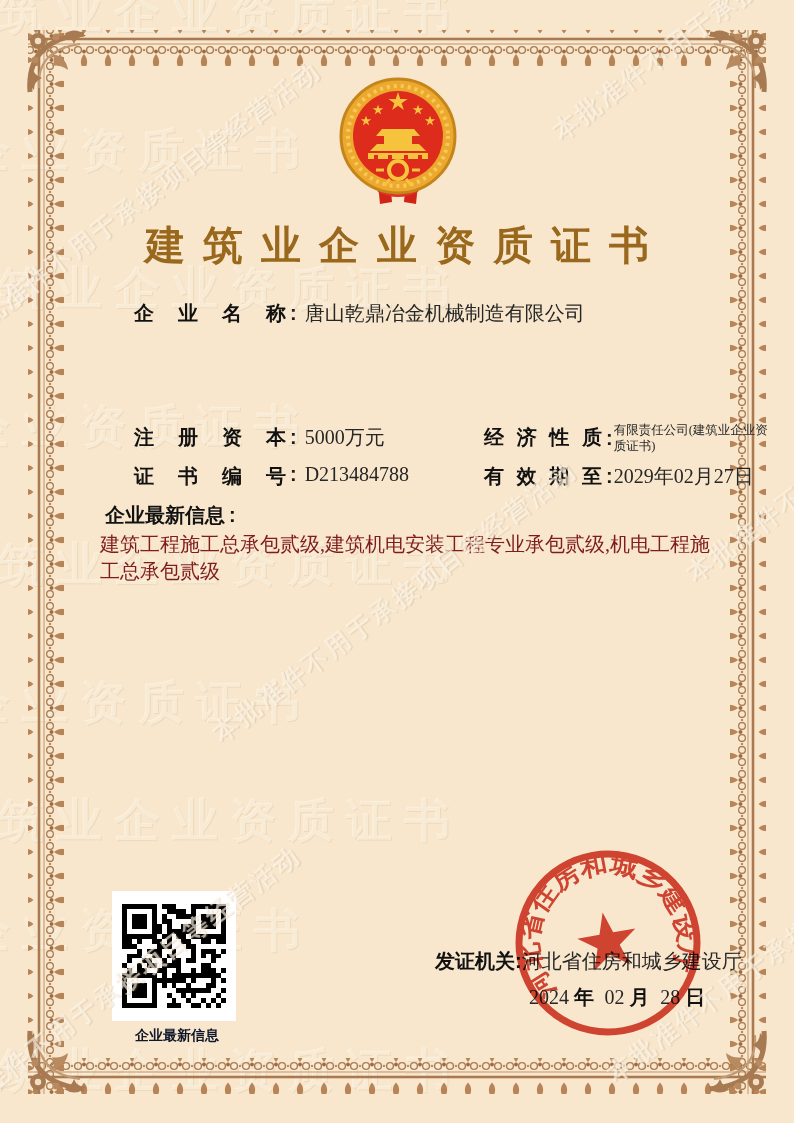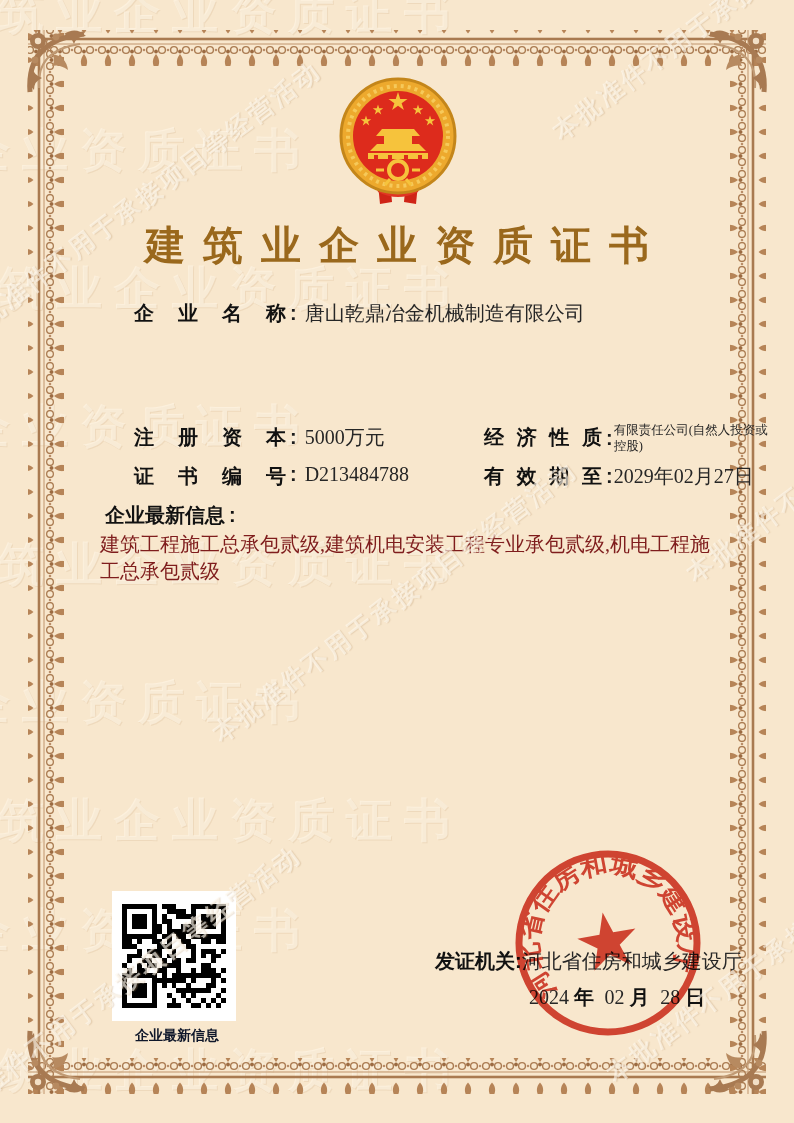--- a/index.html
+++ b/index.html
@@ -164,21 +164,21 @@
 
   <div class="row" style="top:300px">
     <span class="flabel w150">企 业 名 称</span><span class="colon">:</span><span class="fvalue">唐山乾鼎冶金机械制造有限公司</span>
   </div>
 
 
 
   <div class="row" style="top:424px">
     <span class="flabel w150">注 册 资 本</span><span class="colon">:</span><span class="fvalue">5000万元</span>
     <span class="rcol">
-      <span class="flabel w118">经 济 性 质</span><span class="colon tight">:</span><span class="fvalue smallval">有限责任公司(自然人投资或控股)</span>
+      <span class="flabel w118">经 济 性 质</span><span class="colon tight">:</span><span class="fvalue smallval">有限责任公司(建筑业企业资质证书)</span>
     </span>
   </div>
 
   <div class="row" style="top:463px">
     <span class="flabel w150">证 书 编 号</span><span class="colon">:</span><span class="fvalue">D213484788</span>
     <span class="rcol">
       <span class="flabel w118">有 效 期 至</span><span class="colon tight">:</span><span class="fvalue">2029年02月27日</span>
     </span>
   </div>
 

